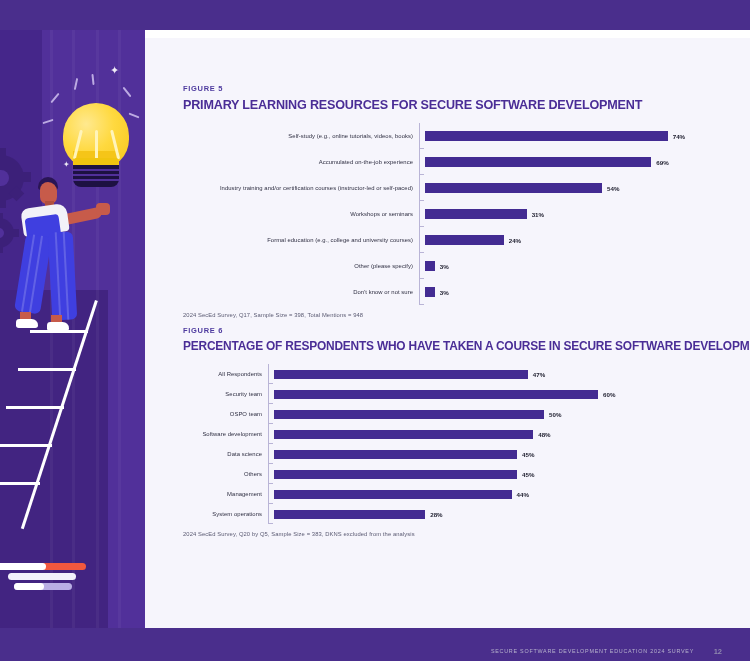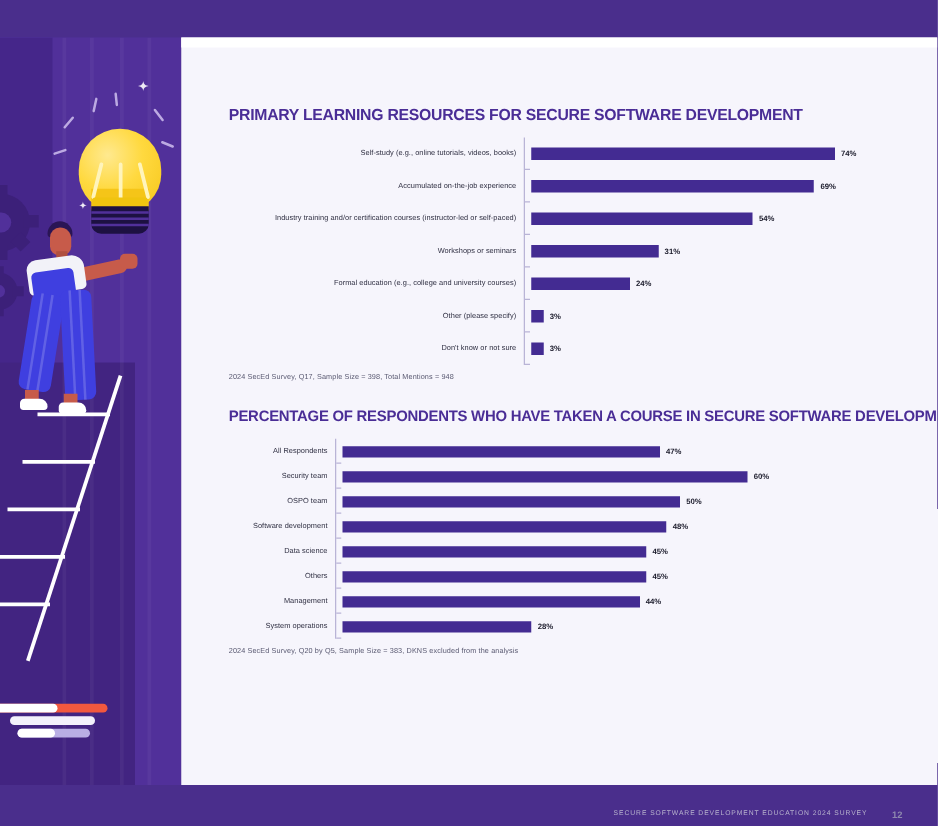--- a/index.html
+++ b/index.html
@@ -167,20 +167,21 @@
     <div class="bbar" style="left:-4px;top:533px;width:50px;background:#ffffff;"></div>
     <div class="bbar" style="left:8px;top:543px;width:68px;background:#f3f1fb;"></div>
     <div class="bbar" style="left:14px;top:553px;width:58px;background:#b9aee4;"></div>
     <div class="bbar" style="left:14px;top:553px;width:30px;background:#ffffff;"></div>
   </div>
 
   <div id="page">
     <div class="pagetop"></div>
 
     <div class="fig" style="top:54px;">
+      <div class="fig-kicker">FIGURE 5</div>
       <div class="fig-title">PRIMARY LEARNING RESOURCES FOR SECURE SOFTWARE DEVELOPMENT</div>
 
       <div class="chart" id="chart5" style="height: 182px;">
           <div class="axis" style="left: 236px;"></div>
           <div class="tick" style="left: 237px; top: 25px;"></div>
           <div class="row" style="height: 26px;">
             <div class="cat" style="width: 230px;">Self-study (e.g., online tutorials, videos, books)</div>
             <div class="track">
               <div class="bar" style="width: 242.72px; margin-left: 6px; background: rgb(67, 43, 146);"></div>
               <div class="val">74%</div>
@@ -233,20 +234,21 @@
               <div class="bar" style="width: 9.84px; margin-left: 6px; background: rgb(67, 43, 146);"></div>
               <div class="val">3%</div>
             </div>
           </div>
         </div>
 
       <div class="fig-source">2024 SecEd Survey, Q17, Sample Size = 398, Total Mentions = 948</div>
     </div>
 
     <div class="fig" style="top:296px;">
+      <div class="fig-kicker">FIGURE 6</div>
       <div class="fig-title" style="font-size:12.1px;">PERCENTAGE OF RESPONDENTS WHO HAVE TAKEN A COURSE IN SECURE SOFTWARE DEVELOPMENT</div>
 
       <div class="chart" id="chart6" style="height: 160px;">
           <div class="axis" style="left: 85px;"></div>
           <div class="tick" style="left: 86px; top: 19px;"></div>
           <div class="row" style="height: 20px;">
             <div class="cat" style="width: 79px;">All Respondents</div>
             <div class="track">
               <div class="bar f6" style="width: 253.8px; margin-left: 6px; background: rgb(67, 43, 146);"></div>
               <div class="val">47%</div>

